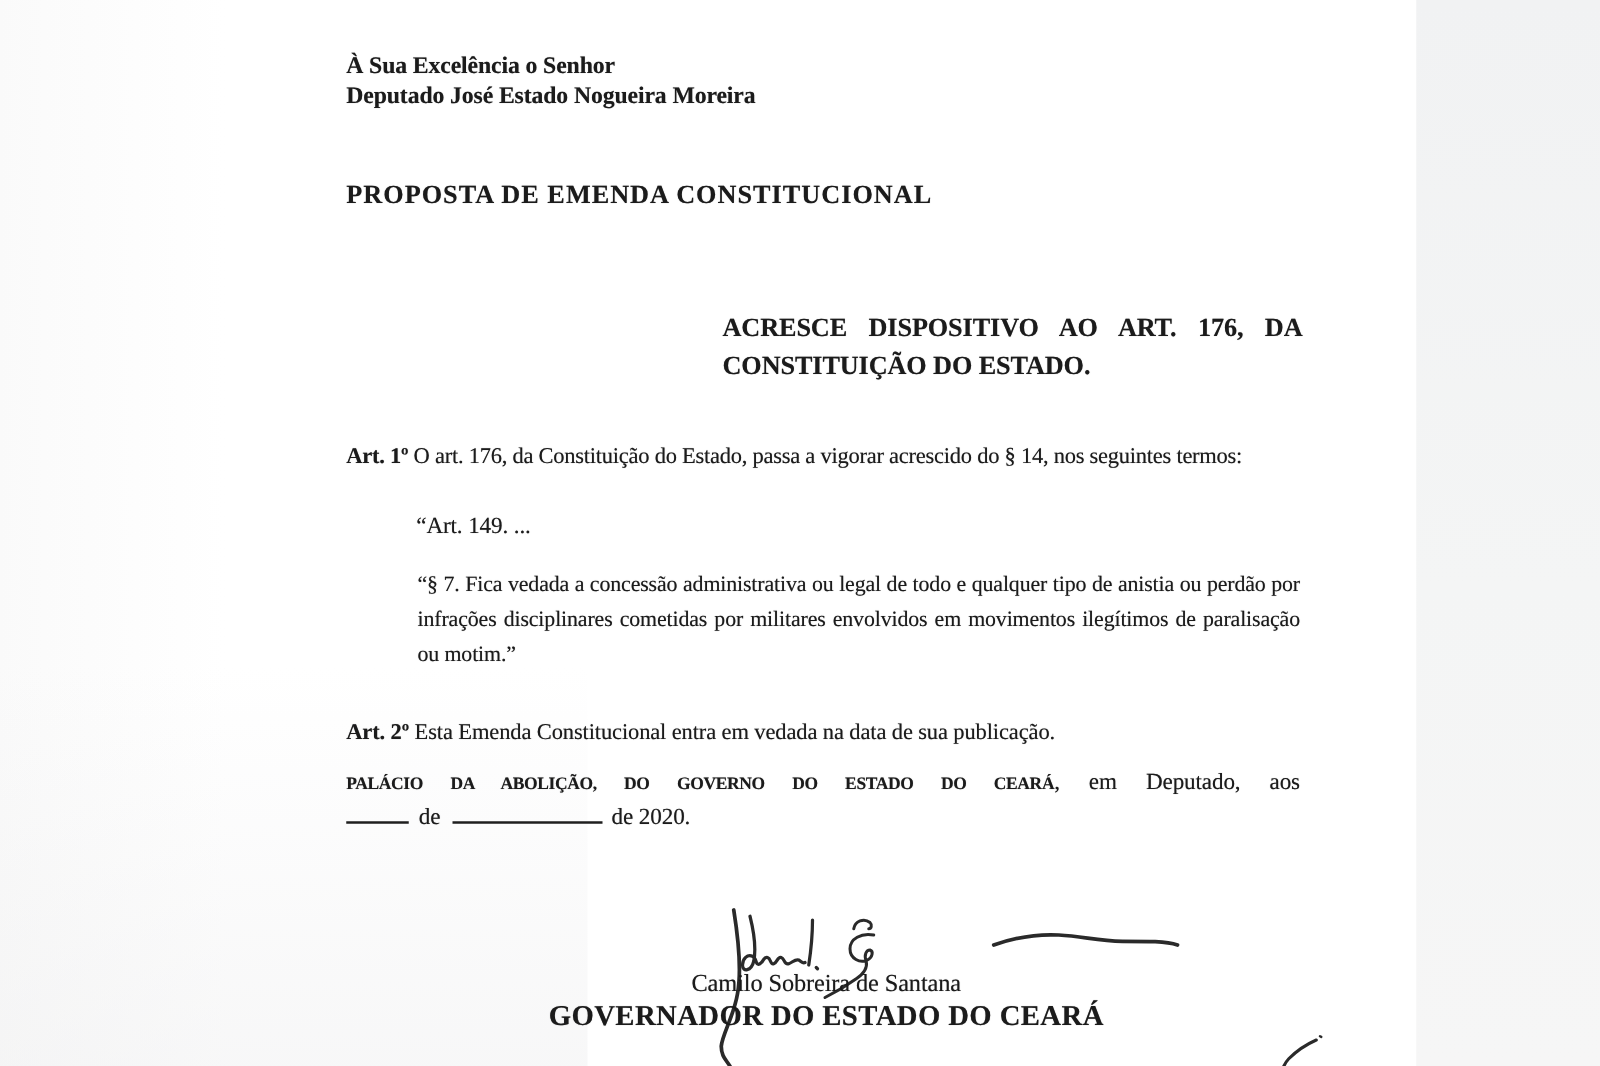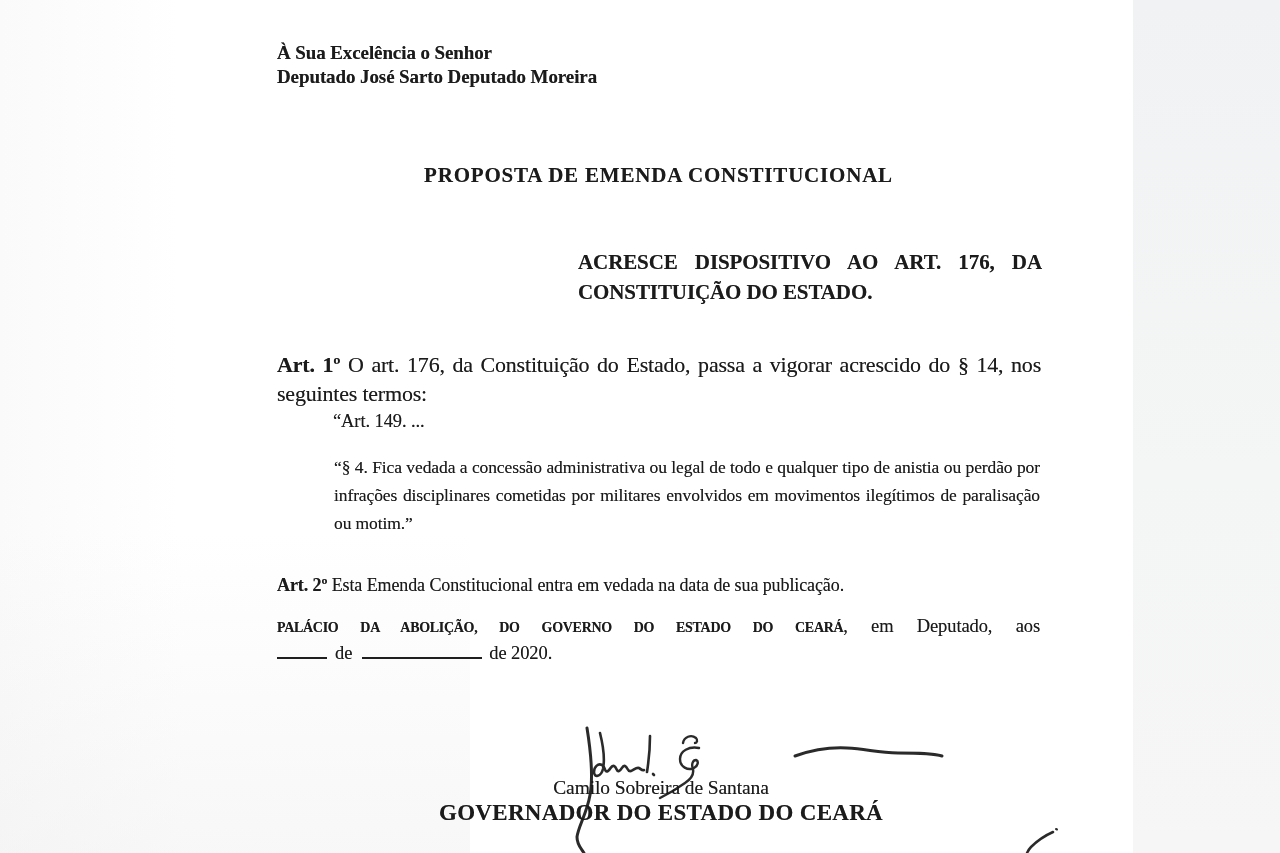--- a/index.html
+++ b/index.html
@@ -48,37 +48,35 @@
   .addressee {
     left: 277px; top: 41px;
     font-weight: bold;
     font-size: 19px;
     line-height: 24px;
     white-space: nowrap;
   }
   .addressee .l3 { font-size: 20px; letter-spacing: 0.2px; }
   .doc-title {
     left: 277px; top: 143px; width: 763px;
-    text-align: center;
     font-weight: bold;
     font-size: 21px;
     letter-spacing: 0.8px;
-    margin-top: 20px;
   }
   .ementa {
     left: 578px; top: 247px; width: 464px;
     font-weight: bold;
     font-size: 21px;
     line-height: 30px;
     text-align: justify;
     text-align-last: left;
   }
   .art1 {
     left: 277px; top: 350px; width: 764px;
-    font-size: 22px;
+    font-size: 18px;
     line-height: 29px;
     text-align: justify;
     text-align-last: left;
     letter-spacing: -0.2px;
   }
   .quote176 {
     left: 333px; top: 411px;
     font-size: 18.5px;
   }
   .par14 {
@@ -145,35 +143,35 @@
 <body>
 
 <div class="page">
 
   <div class="band-left"></div>
   <div class="band-right"></div>
   <div class="tint-bottom-left"></div>
 
   <div class="txt addressee">
     <div>À Sua Excelência o Senhor</div>
-    <div>Deputado José Sarto Deputado Moreira</div>
+    <div>Deputado José Estado Nogueira Moreira</div>
   </div>
 
   <div class="txt doc-title">PROPOSTA DE EMENDA CONSTITUCIONAL</div>
 
   <div class="txt ementa">ACRESCE DISPOSITIVO AO ART. 176, DA CONSTITUIÇÃO DO ESTADO.</div>
 
   <div class="txt art1">
     <b>Art. 1º</b>
     <span>O art. 176, da Constituição do Estado, passa a vigorar acrescido do § 14, nos seguintes termos:</span>
   </div>
 
   <div class="txt quote176">“Art. 149. ...</div>
 
-  <div class="txt par14">“§ 4. Fica vedada a concessão administrativa ou legal de todo e qualquer tipo de anistia ou perdão por infrações disciplinares cometidas por militares envolvidos em movimentos ilegítimos de paralisação ou motim.”</div>
+  <div class="txt par14">“§ 7. Fica vedada a concessão administrativa ou legal de todo e qualquer tipo de anistia ou perdão por infrações disciplinares cometidas por militares envolvidos em movimentos ilegítimos de paralisação ou motim.”</div>
 
   <div class="txt art2">
     <b>Art. 2º</b>
     <span>Esta Emenda Constitucional entra em vedada na data de sua publicação.</span>
   </div>
 
   <div class="txt closing1">
     <b>PALÁCIO DA ABOLIÇÃO, DO GOVERNO DO ESTADO DO CEARÁ</b><span>, em Deputado, aos</span>
   </div>
 

